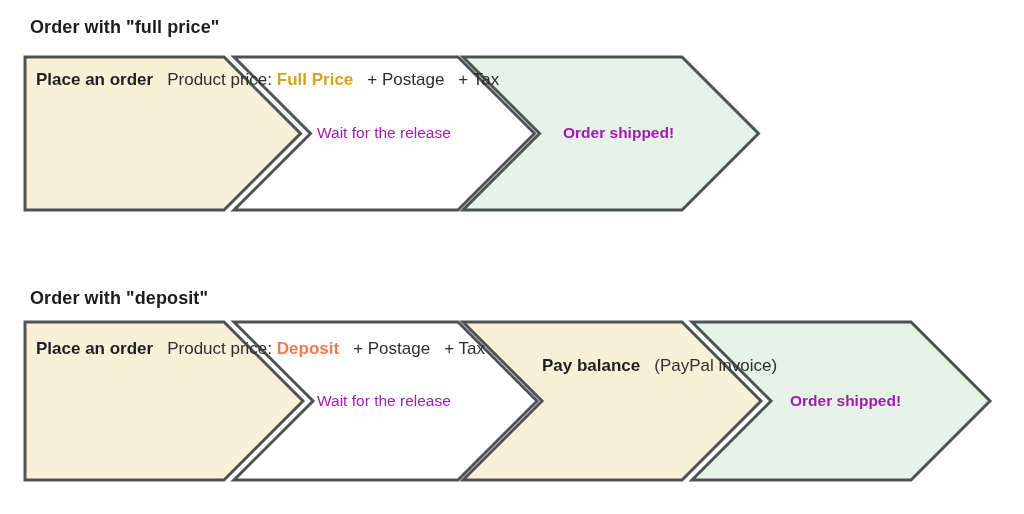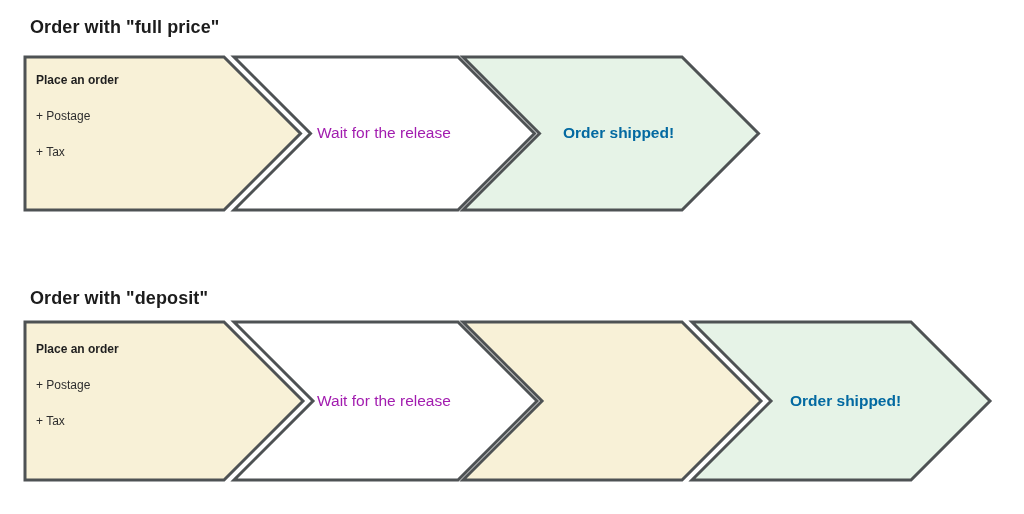--- a/index.html
+++ b/index.html
@@ -27,23 +27,23 @@
   .section-heading {
     position: absolute;
     font-size: 18px;
     font-weight: 700;
     color: #1c1c1c;
     letter-spacing: 0.1px;
   }
   .stack {
     position: absolute;
     display: flex;
-    flex-direction: column;
+    flex-direction: row;
     gap: 14px;
-    font-size: 12px;
+    font-size: 17px;
     line-height: 22px;
     color: #2e2e2e;
     white-space: nowrap;
   }
   .stack .title {
     font-weight: 700;
     color: #1f1f1f;
   }
   .accent-gold {
     font-weight: 700;
@@ -55,21 +55,21 @@
   }
   .step-label {
     position: absolute;
     font-size: 15.5px;
     line-height: 22px;
     color: #a21caf;
     white-space: nowrap;
   }
   .step-label.bold {
     font-weight: 700;
-    color: #0369a1;
+    color: #a21caf;
   }
 </style>
 </head>
 <body>
 
 <div class="canvas">
 
   <svg class="shapes" width="1024" height="514" viewBox="0 0 1024 514">
 
     <polygon points="25,57 224,57 300.5,133.5 224,210 25,210" fill="#f8f1d7"></polygon>
@@ -79,36 +79,40 @@
     <polygon points="25,322 224,322 303,401 224,480 25,480" fill="#f8f1d7"></polygon>
     <polygon points="234,322 458,322 537,401 458,480 234,480 313,401" fill="#ffffff"></polygon>
     <polygon points="463,322 682,322 761,401 682,480 463,480 542,401" fill="#f8f1d7"></polygon>
     <polygon points="692,322 911,322 990,401 911,480 692,480 771,401" fill="#e6f3e7"></polygon>
   </svg>
 
   <div class="section-heading" style="left:30px; top:17px;">Order with "full price"</div>
 
   <div class="stack" style="left:36px; top:69px;">
     <div class="title">Place an order</div>
+    <div><span>Product price: </span><span class="accent-gold">Full Price</span></div>
     <div>+ Postage</div>
     <div>+ Tax</div>
   </div>
 
   <div class="step-label" style="left:317px; top:122px;">Wait for the release</div>
 
   <div class="step-label bold" style="left:563px; top:122px;">Order shipped!</div>
 
   <div class="section-heading" style="left:30px; top:288px;">Order with "deposit"</div>
 
   <div class="stack" style="left:36px; top:338px;">
     <div class="title">Place an order</div>
+    <div><span>Product price: </span><span class="accent-coral">Deposit</span></div>
     <div>+ Postage</div>
     <div>+ Tax</div>
   </div>
 
   <div class="step-label" style="left:317px; top:390px;">Wait for the release</div>
 
   <div class="stack" style="left:542px; top:355px;">
+    <div class="title">Pay balance</div>
+    <div>(PayPal invoice)</div>
   </div>
 
   <div class="step-label bold" style="left:790px; top:390px;">Order shipped!</div>
 
 </div>
 
 </body></html>

